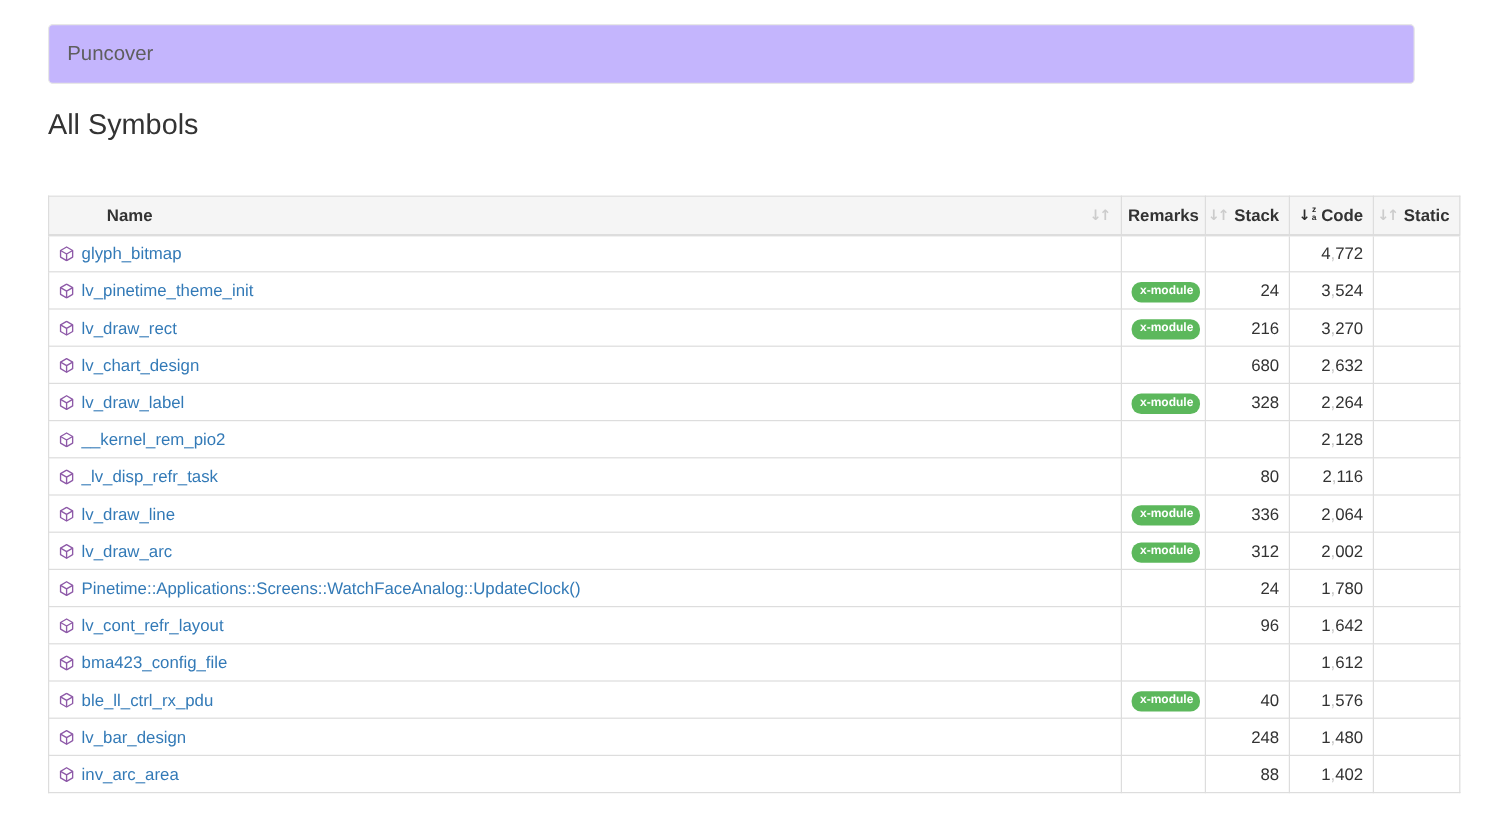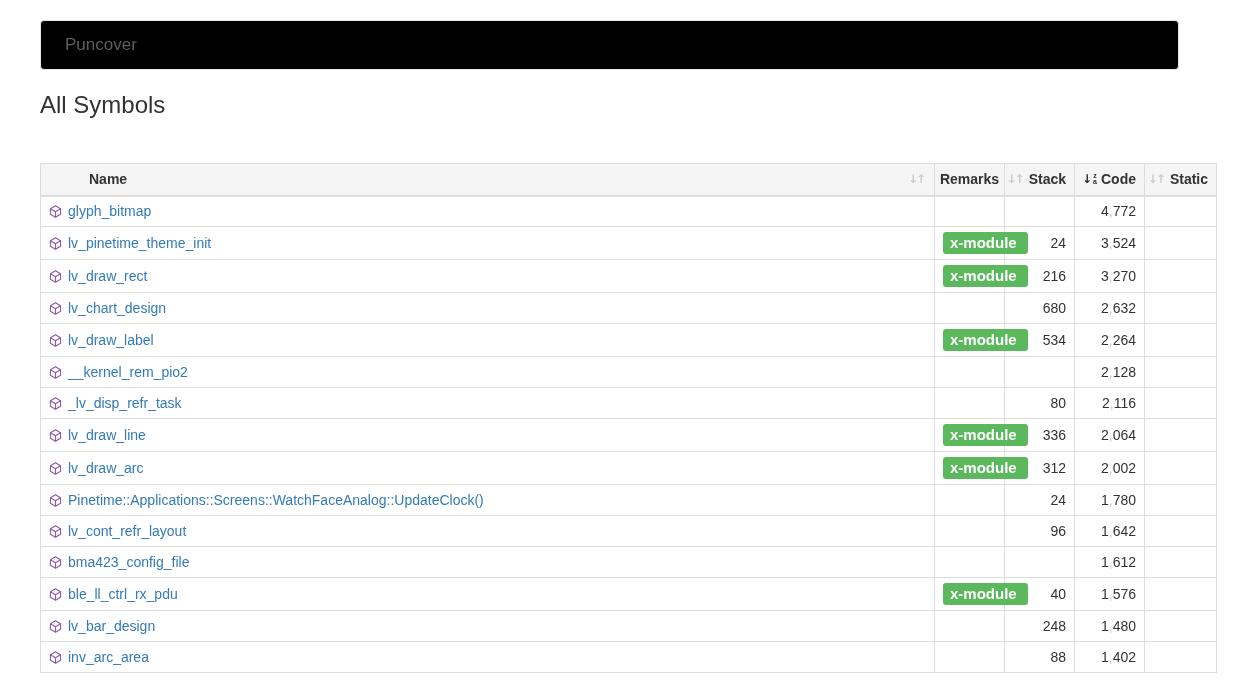--- a/index.html
+++ b/index.html
@@ -7,26 +7,26 @@
     width: 1260px; height: 694px;
     overflow: hidden;
     background: #ffffff;
     font-family: "Liberation Sans", "DejaVu Sans", sans-serif;
     color: #333;
   }
   .navbar {
     margin: 20px 0 0 40px;
     width: 1139px;
     height: 50px;
-    background: #000000;
+    background: #c4b5fd;
     border: 1px solid #e7e7e7;
     border-radius: 4px;
     display: flex;
     align-items: center;
-    padding: 0 24px;
+    padding: 0 15px;
   }
   .navbar .brand {
     font-size: 17px;
     color: #5e5e5e;
     text-decoration: none;
     cursor: pointer;
   }
   h1.page-title {
     margin: 21px 0 0 40px;
     font-size: 24px;
@@ -109,25 +109,25 @@
     text-align: right;
     color: #333;
     white-space: nowrap;
   }
   td.num .comma { color: #c4c4c4; }
   td.remark-cell { text-align: center; }
   .badge-xmodule {
     display: inline-block;
     background: #5cb85c;
     color: #fff;
-    font-size: 15px;
+    font-size: 10px;
     font-weight: bold;
     line-height: 1;
-    padding: 3px 11px 4px 7px;
-    border-radius: 3px;
+    padding: 3px 6px 4px 7px;
+    border-radius: 8px;
     white-space: nowrap;
   }
 </style>
 </head>
 <body>
 
 <nav class="navbar">
   <a class="brand">Puncover</a>
 </nav>
 
@@ -245,21 +245,21 @@
   <tr>
     <td class="name-cell">
       <svg class="cube" width="13" height="13" viewBox="0 0 16 16">
         <path d="M8 1 L14.2 4.6 L14.2 11.4 L8 15 L1.8 11.4 L1.8 4.6 Z" fill="none" stroke="#8e5aa8" stroke-width="1.4" stroke-linejoin="round"></path>
         <path d="M1.8 4.6 L8 8.2 L14.2 4.6 M8 8.2 L8 15" fill="none" stroke="#8e5aa8" stroke-width="1.4" stroke-linejoin="round"></path>
       </svg><a>lv_draw_label</a>
     </td>
     <td class="remark-cell">
       <span class="badge-xmodule">x-module</span>
     </td>
-    <td class="num">534</td>
+    <td class="num">328</td>
     <td class="num">2<span class="comma">,</span>264</td>
     <td class="num"></td>
   </tr>
 
   <tr>
     <td class="name-cell">
       <svg class="cube" width="13" height="13" viewBox="0 0 16 16">
         <path d="M8 1 L14.2 4.6 L14.2 11.4 L8 15 L1.8 11.4 L1.8 4.6 Z" fill="none" stroke="#8e5aa8" stroke-width="1.4" stroke-linejoin="round"></path>
         <path d="M1.8 4.6 L8 8.2 L14.2 4.6 M8 8.2 L8 15" fill="none" stroke="#8e5aa8" stroke-width="1.4" stroke-linejoin="round"></path>
       </svg><a>__kernel_rem_pio2</a>

